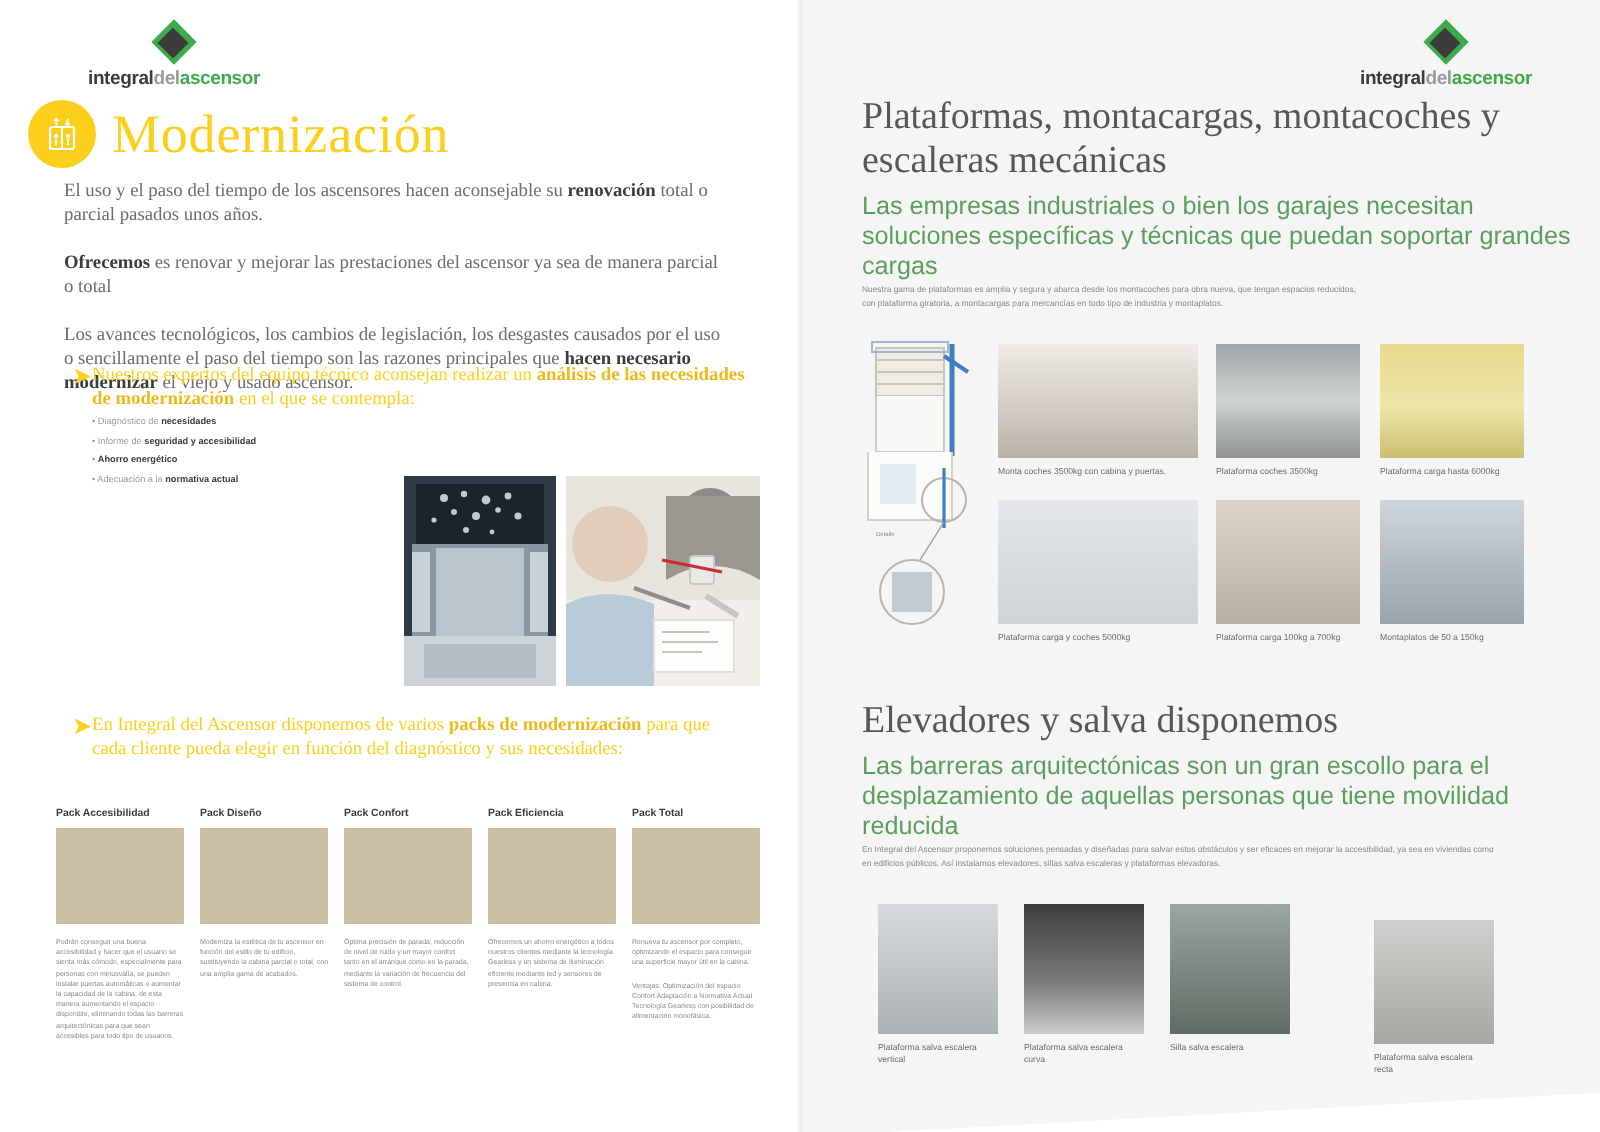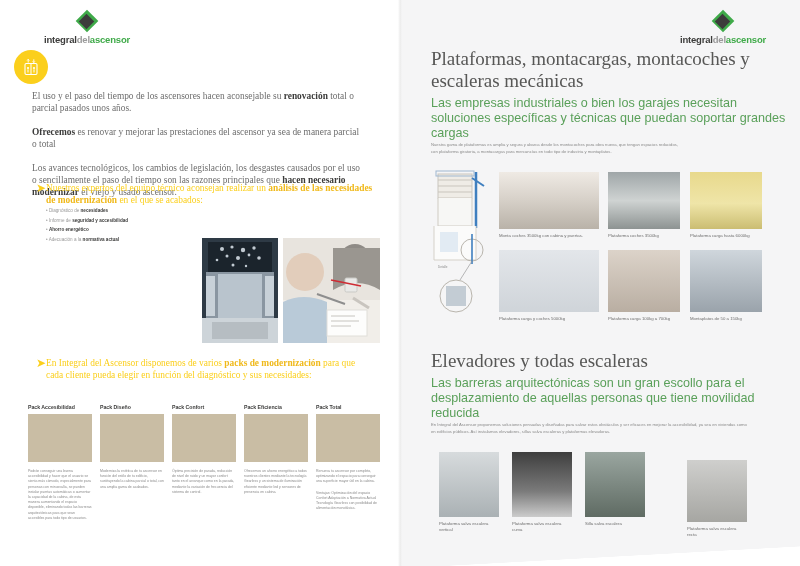--- a/index.html
+++ b/index.html
@@ -109,36 +109,37 @@
         <rect x="4" y="6.5" width="12" height="11" rx="1.2" fill="none" stroke="#ffffff" stroke-width="1.1"></rect>
         <line x1="10" y1="6.5" x2="10" y2="17.5" stroke="#ffffff" stroke-width="1"></line>
         <circle cx="7" cy="11" r="1.1" fill="#ffffff"></circle>
         <circle cx="13" cy="11" r="1.1" fill="#ffffff"></circle>
         <path d="M7 12.3 L7 15.5 M13 12.3 L13 15.5" stroke="#ffffff" stroke-width="1"></path>
         <path d="M7.2 5.6 L7.2 2.4 M6.1 3.5 L7.2 2.3 L8.3 3.5" stroke="#ffffff" stroke-width="0.9" fill="none"></path>
         <path d="M12.8 2.3 L12.8 5.5 M11.7 4.4 L12.8 5.6 L13.9 4.4" stroke="#ffffff" stroke-width="0.9" fill="none"></path>
       </svg>
     </div>
 
+    <div class="h1-yellow">Modernización</div>
 
     <div class="body-copy">
       <p>
         <span>El uso y el paso del tiempo de los ascensores hacen aconsejable su </span><b>renovación</b><span> total o parcial pasados unos años.</span>
       </p>
       <p>
         <b>Ofrecemos</b><span> es renovar y mejorar las prestaciones del ascensor ya sea de manera parcial o total</span>
       </p>
       <p>
         <span>Los avances tecnológicos, los cambios de legislación, los desgastes causados por el uso o sencillamente el paso del tiempo son las razones principales que </span><b>hacen necesario modernizar</b><span> el viejo y usado ascensor.</span>
       </p>
     </div>
 
     <div class="callout">
       <span class="arrow">➤</span>
-      <span>Nuestros expertos del equipo técnico aconsejan realizar un </span><b>análisis de las necesidades de modernización</b><span> en el que se acabados:</span>
+      <span>Nuestros expertos del equipo técnico aconsejan realizar un </span><b>análisis de las necesidades de modernización</b><span> en el que se contempla:</span>
     </div>
 
     <div class="bullets">
       <div>• <span>Diagnóstico de </span><b>necesidades</b></div>
       <div>• <span>Informe de </span><b>seguridad y accesibilidad</b></div>
       <div>• <b>Ahorro energético</b></div>
       <div>• <span>Adecuación a la </span><b>normativa actual</b></div>
     </div>
 
     <div class="photo ph1 im-elev">
@@ -285,21 +286,21 @@
     </div>
     <div class="prod" style="left:208px;top:250px;width:72px;">
       <div class="prod-img im-door" style="height:62px;"></div>
       <div class="cap">Plataforma carga 100kg a 700kg</div>
     </div>
     <div class="prod" style="left:290px;top:250px;width:72px;">
       <div class="prod-img im-cab" style="height:62px;"></div>
       <div class="cap">Montaplatos de 50 a 150kg</div>
     </div>
 
-    <div class="h1-dark" style="left:31px;top:350px;width:350px;">Elevadores y todas escaleras</div>
+    <div class="h1-dark" style="left:31px;top:350px;width:350px;">Elevadores y salva disponemos</div>
     <div class="h2-green" style="left:31px;top:376px;width:355px;">Las barreras arquitectónicas son un gran escollo para el desplazamiento de aquellas personas que tiene movilidad reducida</div>
     <div class="small-gray" style="left:31px;top:422px;width:320px;">En Integral del Ascensor proponemos soluciones pensadas y diseñadas para salvar estos obstáculos y ser eficaces en mejorar la accesibilidad, ya sea en viviendas como en edificios públicos. Así instalamos elevadores, sillas salva escaleras y plataformas elevadoras.</div>
 
     <div class="prod" style="left:39px;top:452px;width:60px;">
       <div class="prod-img im-stairv" style="height:65px;"></div>
       <div class="cap">Plataforma salva escalera vertical</div>
     </div>
     <div class="prod" style="left:112px;top:452px;width:60px;">
       <div class="prod-img im-stairc" style="height:65px;"></div>
       <div class="cap">Plataforma salva escalera curva</div>

